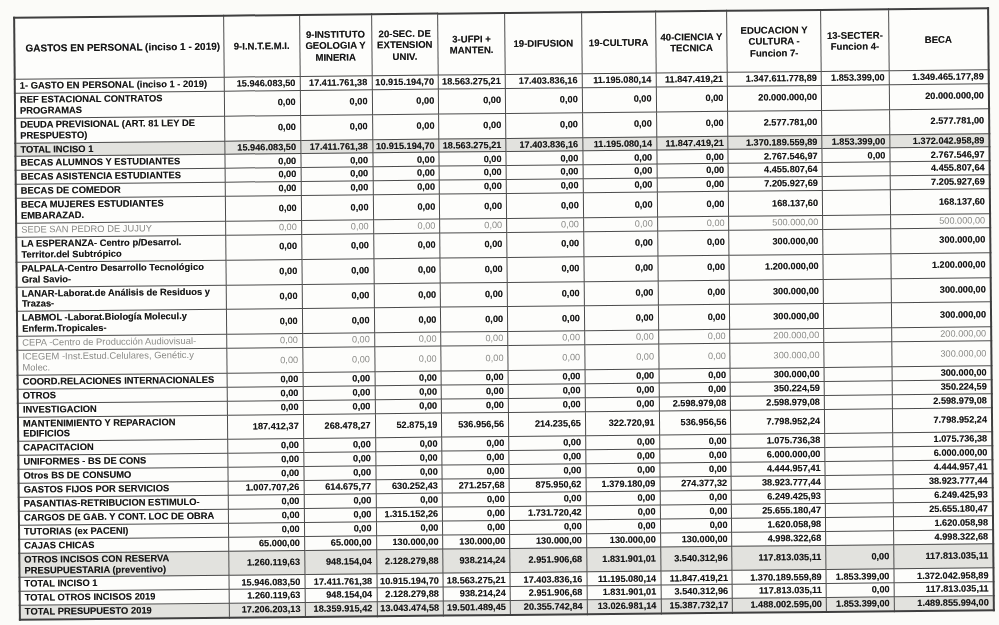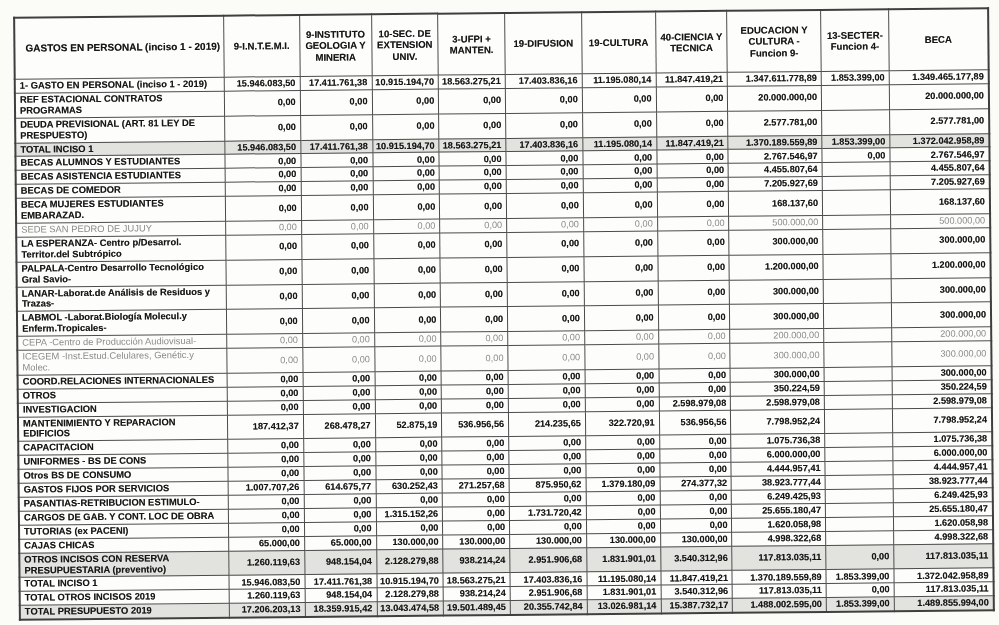--- a/index.html
+++ b/index.html
@@ -75,26 +75,26 @@
         <col class="c-cie">
       <col class="c-edu">
         <col class="c-secter">
         <col class="c-total">
     </colgroup>
     <thead>
       <tr id="header-row">
         <th class="corner">GASTOS EN PERSONAL (inciso 1 - 2019)</th>
       <th>9-I.N.T.E.M.I.</th>
           <th>9-INSTITUTO GEOLOGIA Y MINERIA</th>
-          <th>10-SEC. DE EXTENSION UNIV.</th>
+          <th>20-SEC. DE EXTENSION UNIV.</th>
           <th>3-UFPI + MANTEN.</th>
           <th>19-DIFUSION</th>
           <th>19-CULTURA</th>
           <th>40-CIENCIA Y TECNICA</th>
-          <th>EDUCACION Y CULTURA - Funcion 9-</th>
+          <th>EDUCACION Y CULTURA - Funcion 7-</th>
           <th>13-SECTER- Funcion 4-</th>
           <th>BECA</th>
         </tr>
     </thead>
     <tbody id="table-body">
         <tr>
           <td class="label">1- GASTO EN PERSONAL (inciso 1 - 2019)</td>
           <td class="num">15.946.083,50</td>
           <td class="num">17.411.761,38</td>
           <td class="num">10.915.194,70</td>

